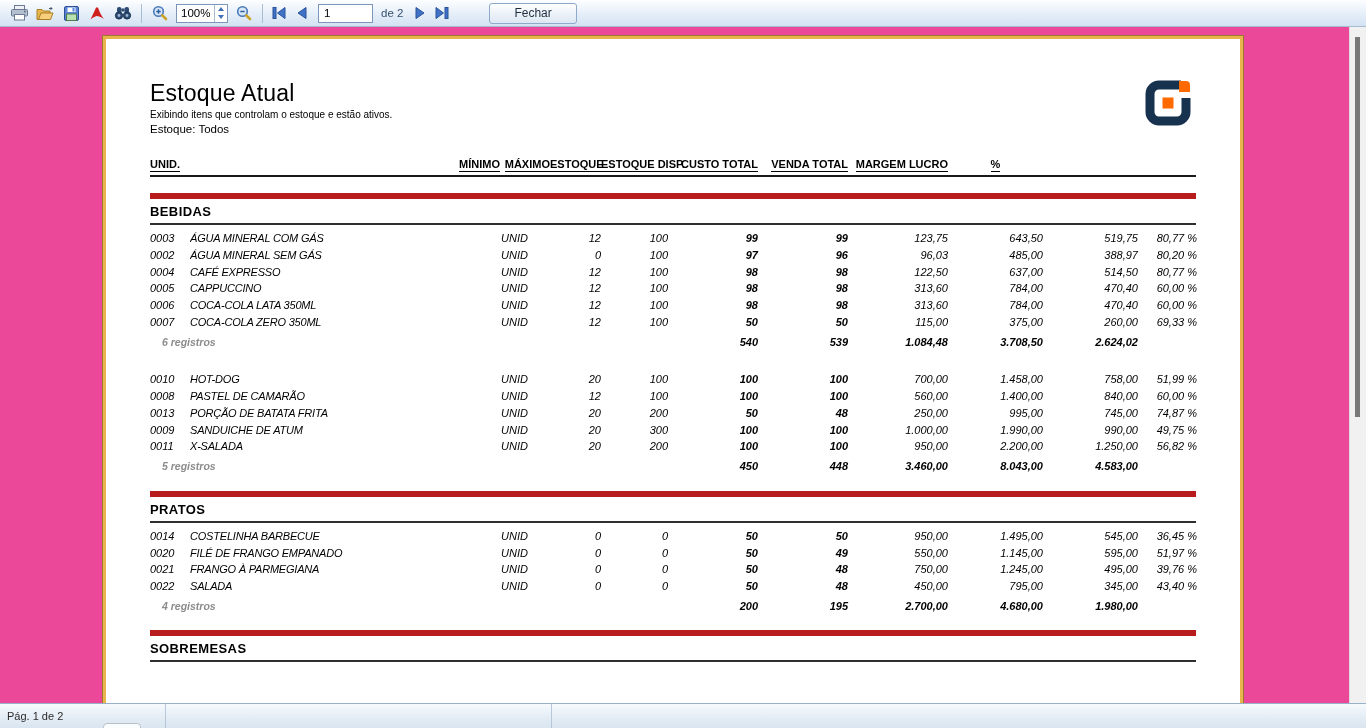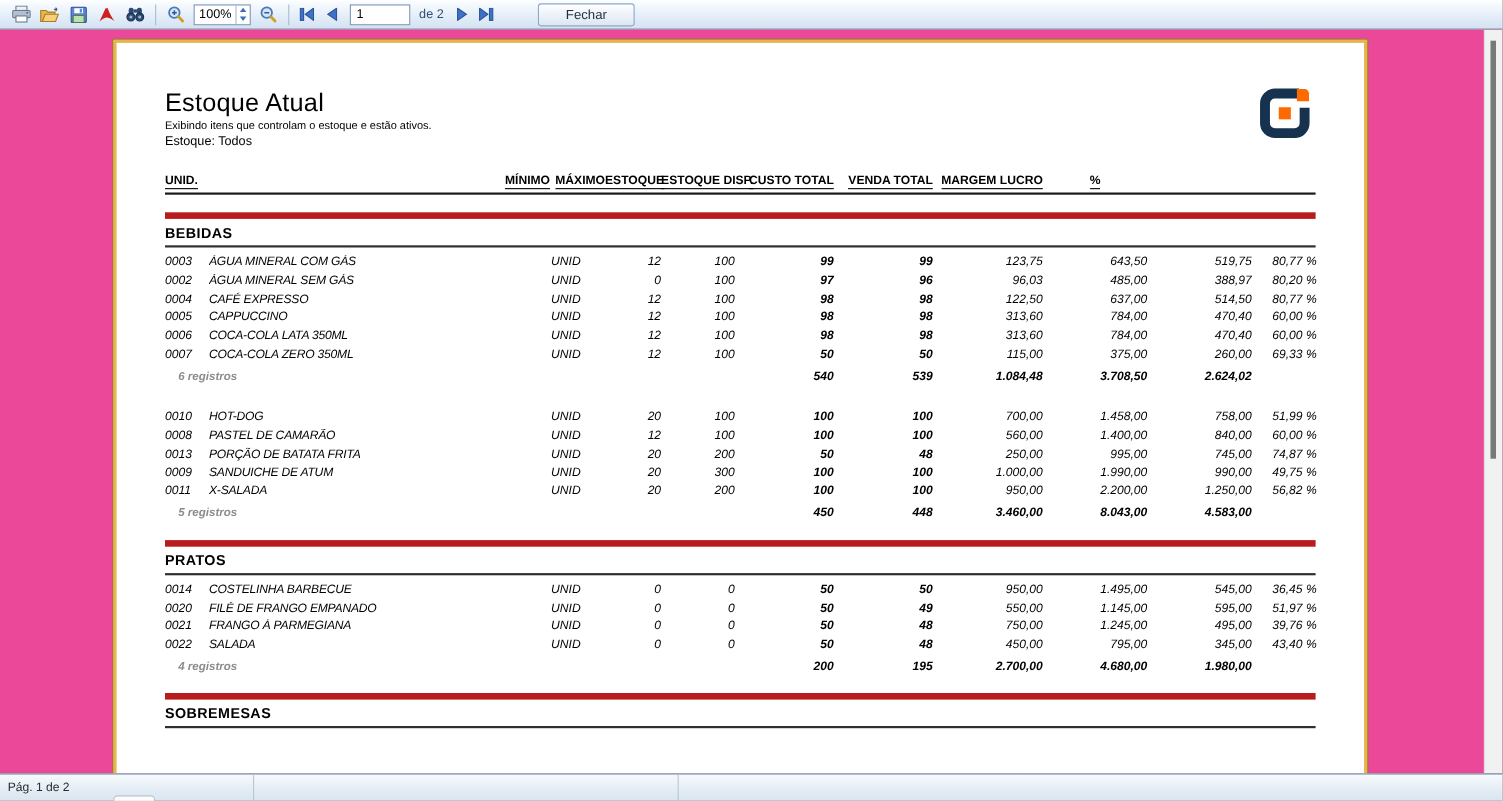--- a/index.html
+++ b/index.html
@@ -71,21 +71,21 @@
   .count-label { grid-column:1 / span 5; color:#8c8c8c; font-size:10.5px; font-weight:bold; align-self:center;padding-left:12px; }
 
   
   .vscroll { position:absolute; right:0; top:0; bottom:0; width:17px; background:#f1f1f1; border-left:1px solid #dcdcdc; }
   .vthumb { position:absolute; left:5px; top:10px; width:5px; height:380px; background:#787878; }
 
   
   .statusbar { height:25px; flex:0 0 25px; background:linear-gradient(#f7fafd,#e6eef6 50%,#d9e5f0);
                border-top:1px solid #98b0c8; display:flex; align-items:stretch; font-size:11px; color:#2b2b2b; position:relative; }
   .sb-cell { display:flex; align-items:center; padding-left:7px; border-right:1px solid #b7c7d7; }
-  .sb-1 { width:231px; }
+  .sb-1 { width:166px; }
   .sb-2 { width:386px; }
   .sb-rest { flex:1; border-right:none; }
   .sb-fragment { position:absolute; left:103px; top:19px; width:38px; height:8px; background:#fbfcfd;
                  border:1px solid #b8c2cc; border-radius:4px 4px 0 0; }
 </style>
 </head>
 <body>
 
 <div class="window">
 

